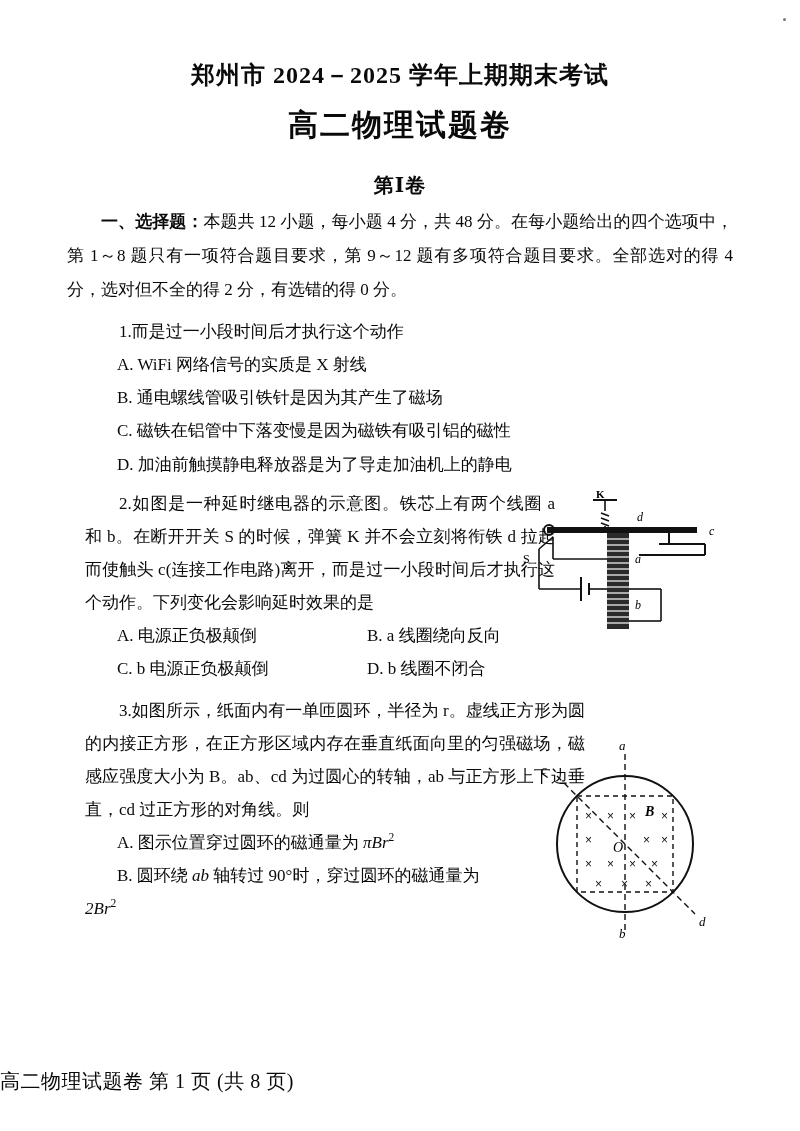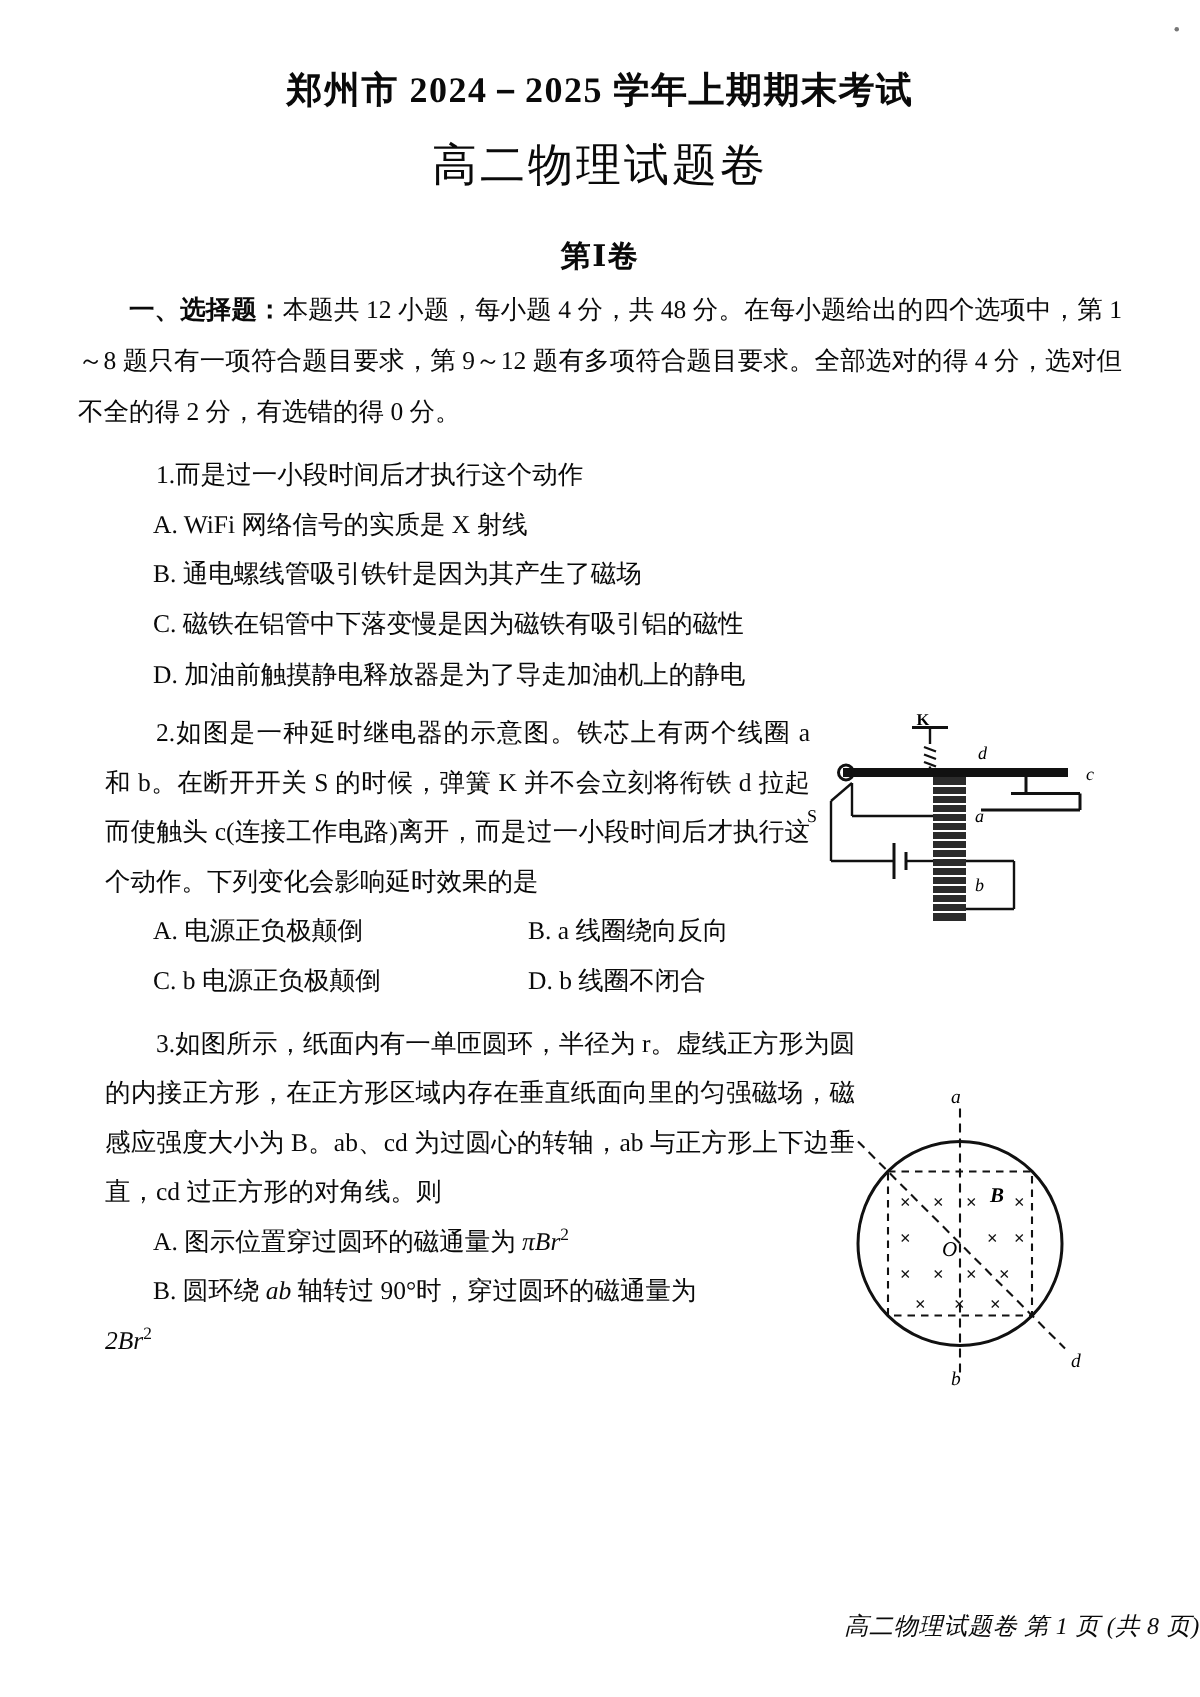--- a/index.html
+++ b/index.html
@@ -13,21 +13,21 @@
     position: relative;
     font-family: "Liberation Serif", "DejaVu Serif", serif;
     color: #0a0a0a;
     overflow: hidden;
   }
   .page {
     position: absolute;
     left: 0; top: 0;
     width: 800px;
     height: 1131px;
-    padding: 0;
+    padding: 15px;
     box-sizing: border-box;
   }
   .corner-dot {
     position: absolute;
     right: 14px;
     top: 18px;
     width: 3px;
     height: 3px;
     background: #777;
     border-radius: 50%;
@@ -36,21 +36,21 @@
     text-align: center;
     font-size: 24px;
     font-weight: bold;
     letter-spacing: 1px;
     margin-top: 44px;
     font-family: "Liberation Serif", "DejaVu Serif", serif;
   }
   .title-2 {
     text-align: center;
     font-size: 30px;
-    font-weight: normal;
+    font-weight: bold;
     letter-spacing: 2px;
     margin-top: 14px;
   }
   .body-block {
     margin: 26px 70px 0 70px;
     font-size: 17px;
     line-height: 2.0;
     text-align: justify;
   }
   .indent {
@@ -134,24 +134,23 @@
   .tail {
     margin-left: 70px;
     font-size: 17px;
     line-height: 1.95;
   }
   .footer {
     position: absolute;
     left: 0;
     right: 0;
     bottom: 36px;
-    text-align: right;
-    font-size: 16px;
+    text-align: left;
+    font-size: 20px;
     letter-spacing: 0.5px;
-    font-style: italic;
   }
   sup { font-size: 0.68em; vertical-align: super; }
 </style>
 </head>
 <body>
 
 <div class="page">
 
   <div class="corner-dot"></div>
 

